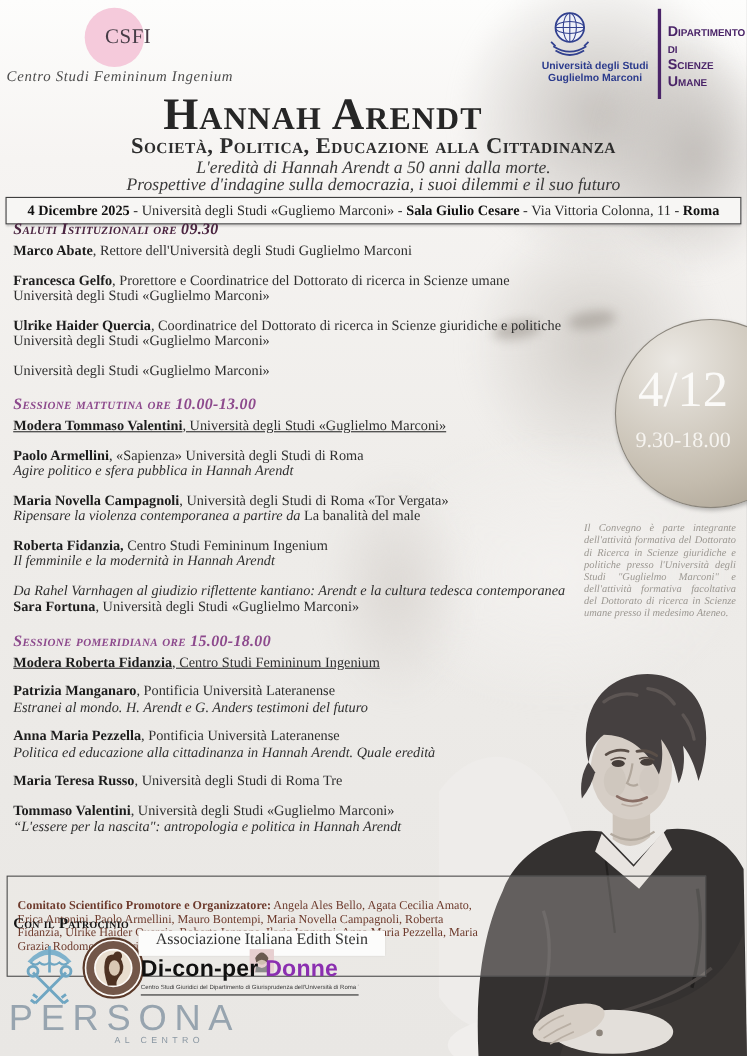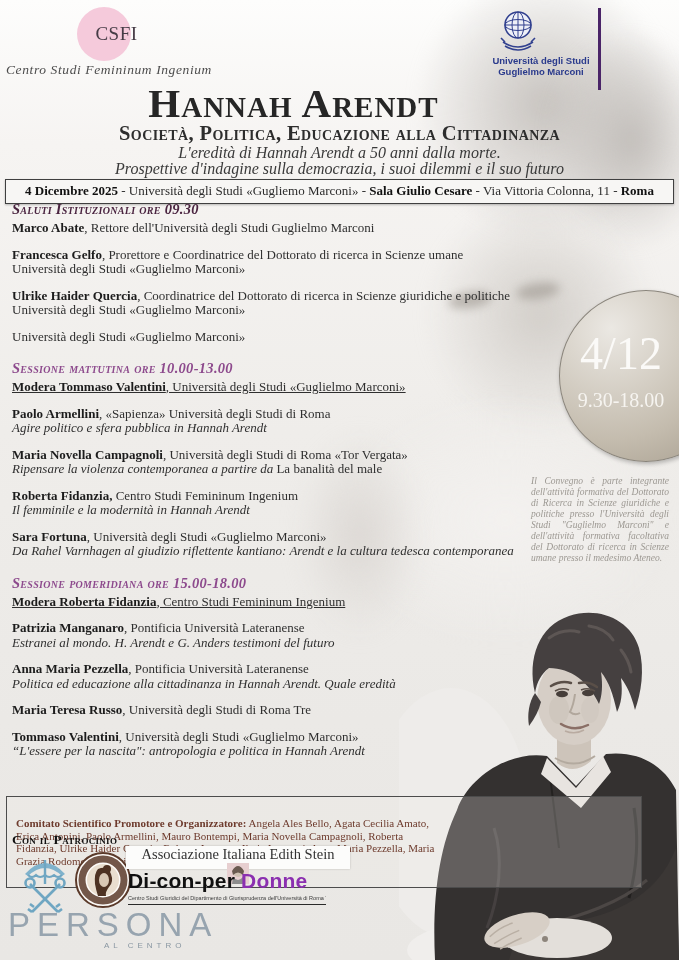--- a/index.html
+++ b/index.html
@@ -145,20 +145,24 @@
     <ellipse cx="23" cy="17" rx="13" ry="5.5" fill="none" stroke="#32418f" stroke-width="1"></ellipse>
     <path d="M10,17 h26 M23,4 v26" stroke="#32418f" stroke-width="1"></path>
     <path d="M8,34 q15,10 30,0 M10,38 q13,8 26,0" stroke="#32418f" stroke-width="1.6" fill="none"></path>
     <path d="M6,30 l4,4 M40,30 l-4,4" stroke="#32418f" stroke-width="1.6"></path>
   </svg>
   <div class="abs uni-name">
     <div>Università degli Studi</div>
     <div>Guglielmo Marconi</div>
   </div>
   <div class="abs dept-bar"></div>
+  <div class="abs dept-text">
+    <div>Dipartimento di</div>
+    <div>Scienze Umane</div>
+  </div>
 
   <div class="abs title">Hannah Arendt</div>
   <div class="abs subtitle">Società, Politica, Educazione alla Cittadinanza</div>
   <div class="abs tagline tagline1">L'eredità di Hannah Arendt a 50 anni dalla morte.</div>
   <div class="abs tagline tagline2">Prospettive d'indagine sulla democrazia, i suoi dilemmi e il suo futuro</div>
 
   <div class="abs datebar"><b>4 Dicembre 2025</b><span> - Università degli Studi «Gugliemo Marconi» - </span><b>Sala Giulio Cesare</b><span> - Via Vittoria Colonna, 11 - </span><b>Roma</b></div>
 
   <div class="abs program">
       <div class="section">
@@ -187,22 +191,22 @@
         </div>
         <div class="entry">
           <div><span class="entry-name">Maria Novella Campagnoli</span><span>, Università degli Studi di Roma «Tor Vergata»</span></div>
           <div><span class="talk-italic">Ripensare la violenza contemporanea a partire da </span><span>La banalità del male</span></div>
         </div>
         <div class="entry">
           <div><span class="entry-name">Roberta Fidanzia,</span><span> Centro Studi Femininum Ingenium</span></div>
           <div><span class="talk-italic">Il femminile e la modernità in Hannah Arendt</span></div>
         </div>
         <div class="entry">
+          <div><span class="talk-italic">Da Rahel Varnhagen al giudizio riflettente kantiano: Arendt e la cultura tedesca contemporanea</span></div>
           <div><span class="entry-name">Sara Fortuna</span><span>, Università degli Studi «Guglielmo Marconi»</span></div>
-          <div><span class="talk-italic">Da Rahel Varnhagen al giudizio riflettente kantiano: Arendt e la cultura tedesca contemporanea</span></div>
         </div>
       </div>
       <div class="section">
         <div class="section-header" style="color: rgb(141, 74, 141);">Sessione pomeridiana ore 15.00-18.00</div>
         <div class="moderator"><span class="mod-name">Modera Roberta Fidanzia</span><span>, Centro Studi Femininum Ingenium</span></div>
         <div class="entry">
           <div><span class="entry-name">Patrizia Manganaro</span><span>, Pontificia Università Lateranense</span></div>
           <div><span class="talk-italic">Estranei al mondo. H. Arendt e G. Anders testimoni del futuro</span></div>
         </div>
         <div class="entry">

